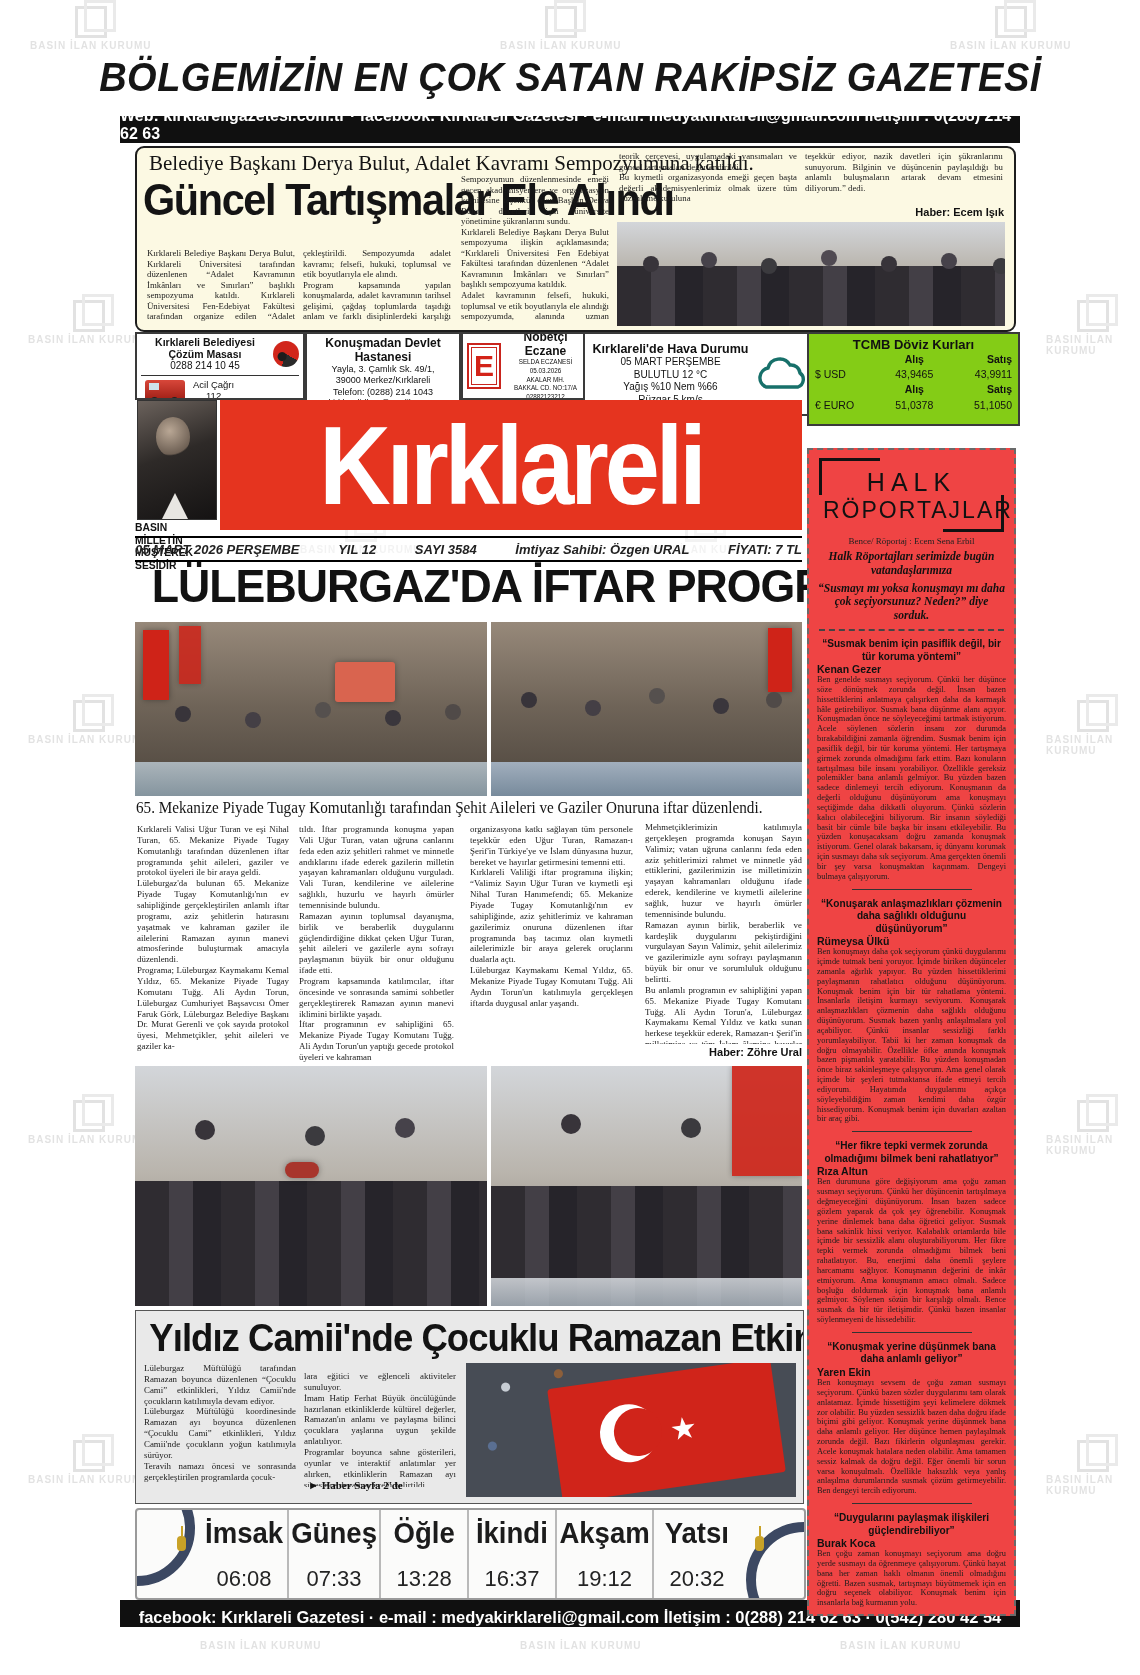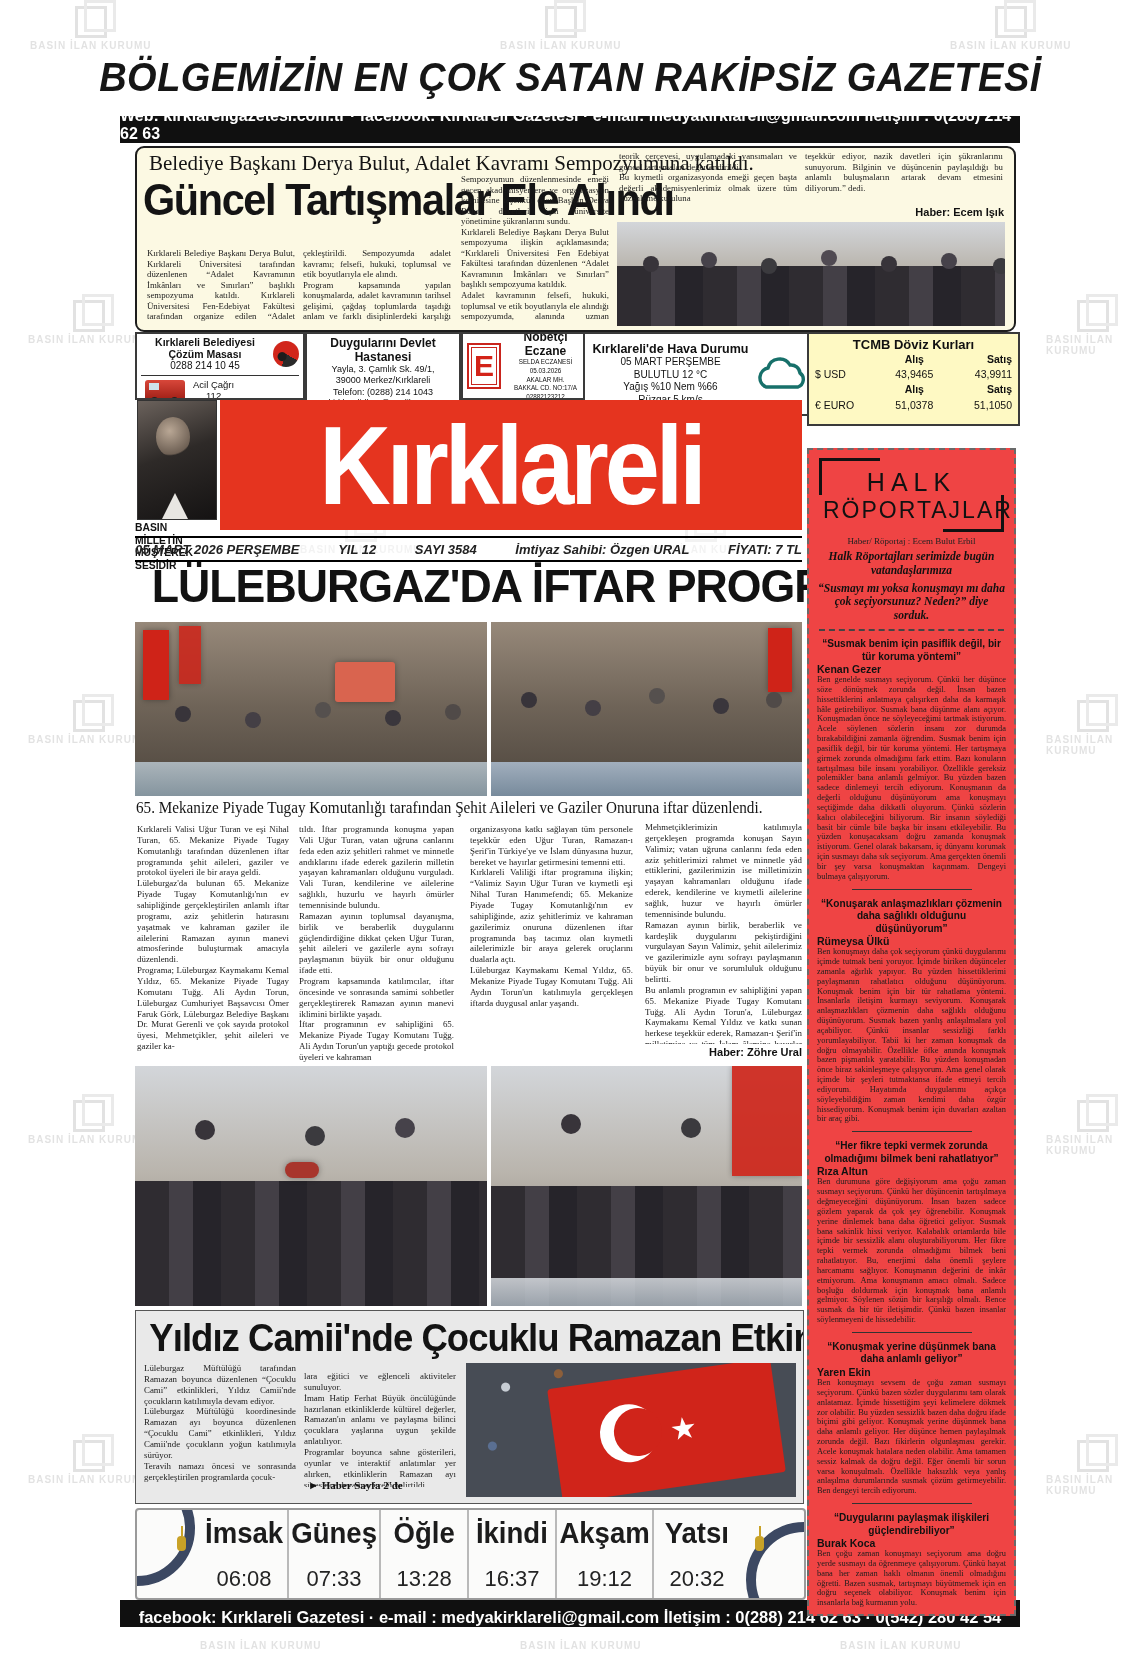--- a/index.html
+++ b/index.html
@@ -103,21 +103,21 @@
   .pt-deco.r:before{right:-58px;bottom:-40px;}
   .lantern{position:absolute;width:9px;height:15px;background:#c9a227;border-radius:4px;top:26px;}
   .lantern:before{content:"";position:absolute;left:3.5px;top:-10px;width:2px;height:10px;background:#c9a227;}
   .pt-cells{flex:1;display:flex;align-items:stretch;height:100%;}
   .pt-cell{flex:1;display:flex;flex-direction:column;align-items:center;justify-content:center;gap:16px;
            border-left:2px solid #b9b9b9;}
   .pt-cell:first-child{border-left:none;}
   .pt-label{font-size:29px;font-weight:600;color:#1c1c1c;transform:scaleX(.95);}
   .pt-time{font-size:22px;color:#242424;}
   
-  .tcmb{position:absolute;left:807px;top:332px;width:209px;height:90px;border:2px solid #3a3a3a;background:#fef9c3;
+  .tcmb{position:absolute;left:807px;top:332px;width:209px;height:90px;border:2px solid #3a3a3a;background:#84cc16;
         font-size:10.5px;}
   .tcmb .t{font-size:13px;margin-top:3px;}
   .tcmb table{width:100%;border-collapse:collapse;font-size:10.5px;}
   .tcmb td{padding:0 6px;line-height:1.45;}
   .sidebar{position:absolute;left:807px;top:448px;width:209px;height:1168px;border:2px dashed #6a6a6a;
            background:#ef4444;padding:6px 8px;box-sizing:border-box;overflow:hidden;}
   .sb-title{position:relative;text-align:center;padding:10px 0 8px;margin:2px 6px 4px;}
   .sb-title:before{content:"";position:absolute;left:-4px;top:0;width:58px;height:34px;
         border-top:3px solid #111;border-left:3px solid #111;}
   .sb-title:after{content:"";position:absolute;right:-4px;bottom:0;width:58px;height:34px;
@@ -247,21 +247,21 @@
     <div style="display:flex;gap:8px;align-items:center;padding:1px 8px">
       <div class="truck"></div>
       <div style="font-size:9.5px;text-align:center">
         <div>Acil Çağrı</div>
         <div>112</div>
       </div>
     </div>
   </div>
 
   <div class="ibox" style="left:305px;width:152px;height:64px;padding-top:2px">
-    <div class="t" style="font-size:12px">Duygularını Devlet Hastanesi</div>
+    <div class="t" style="font-size:12px">Konuşmadan Devlet Hastanesi</div>
     <div class="small">Yayla, 3. Çamlık Sk. 49/1,</div>
     <div class="small">39000 Merkez/Kırklareli</div>
     <div class="small">Telefon: (0288) 214 1043</div>
     <div class="small">kirklarelidhs4@saglik.gov.tr</div>
   </div>
 
   <div class="ibox" style="left:461px;width:118px;height:64px;display:flex;align-items:center;gap:5px;padding:0 4px">
     <div class="eflag">E</div>
     <div style="flex:1">
       <div class="t" style="font-size:12px">Nöbetçi Eczane</div>
@@ -431,21 +431,21 @@
 
   <div class="bar footer">
       <span>facebook: Kırklareli Gazetesi · e-mail : medyakirklareli@gmail.com   İletişim : 0(288) 214 62 63 · 0(542) 280 42 54</span>
     </div>
 
   <div class="sidebar">
     <div class="sb-title">
       <div class="sb-t1">HALK</div>
       <div class="sb-t2">RÖPORTAJLARI</div>
     </div>
-    <div class="sb-by">Haber/ Röportaj : Ecem Bulut Erbil</div>
+    <div class="sb-by">Bence/ Röportaj : Ecem Sena Erbil</div>
     <div class="sb-intro">Halk Röportajları serimizde bugün vatandaşlarımıza</div>
     <div class="sb-intro">“Susmayı mı yoksa konuşmayı mı daha çok seçiyorsunuz? Neden?” diye sorduk.</div>
     <div class="sb-dash"></div>
 
     <div>
       <div class="sb-q">“Susmak benim için pasiflik değil, bir tür koruma yöntemi”</div>
       <div class="sb-n">Kenan Gezer</div>
       <div class="sb-x">Ben genelde susmayı seçiyorum. Çünkü her düşünce söze dönüşmek zorunda değil. İnsan bazen hissettiklerini anlatmaya çalışırken daha da karmaşık hâle getirebiliyor. Susmak bana düşünme alanı açıyor. Konuşmadan önce ne söyleyeceğimi tartmak istiyorum. Acele söylenen sözlerin insanı zor durumda bırakabildiğini zamanla öğrendim. Susmak benim için pasiflik değil, bir tür koruma yöntemi. Her tartışmaya girmek zorunda olmadığımı fark ettim. Bazı konuların tartışılması bile insanı yorabiliyor. Özellikle gereksiz polemikler bana anlamlı gelmiyor. Bu yüzden bazen sadece dinlemeyi tercih ediyorum. Konuşmanın da değerli olduğunu düşünüyorum ama konuşmayı seçtiğimde daha dikkatli oluyorum. Çünkü sözlerin kalıcı olabileceğini biliyorum. Bir insanın söylediği basit bir cümle bile başka bir insanı etkileyebilir. Bu yüzden konuşacaksam doğru zamanda konuşmak istiyorum. Genel olarak bakarsam, iç dünyamı korumak için susmayı daha sık seçiyorum. Ama gerçekten önemli bir şey varsa konuşmaktan kaçınmam. Dengeyi bulmaya çalışıyorum.</div>
     </div>
     <div class="sb-sep"></div>

